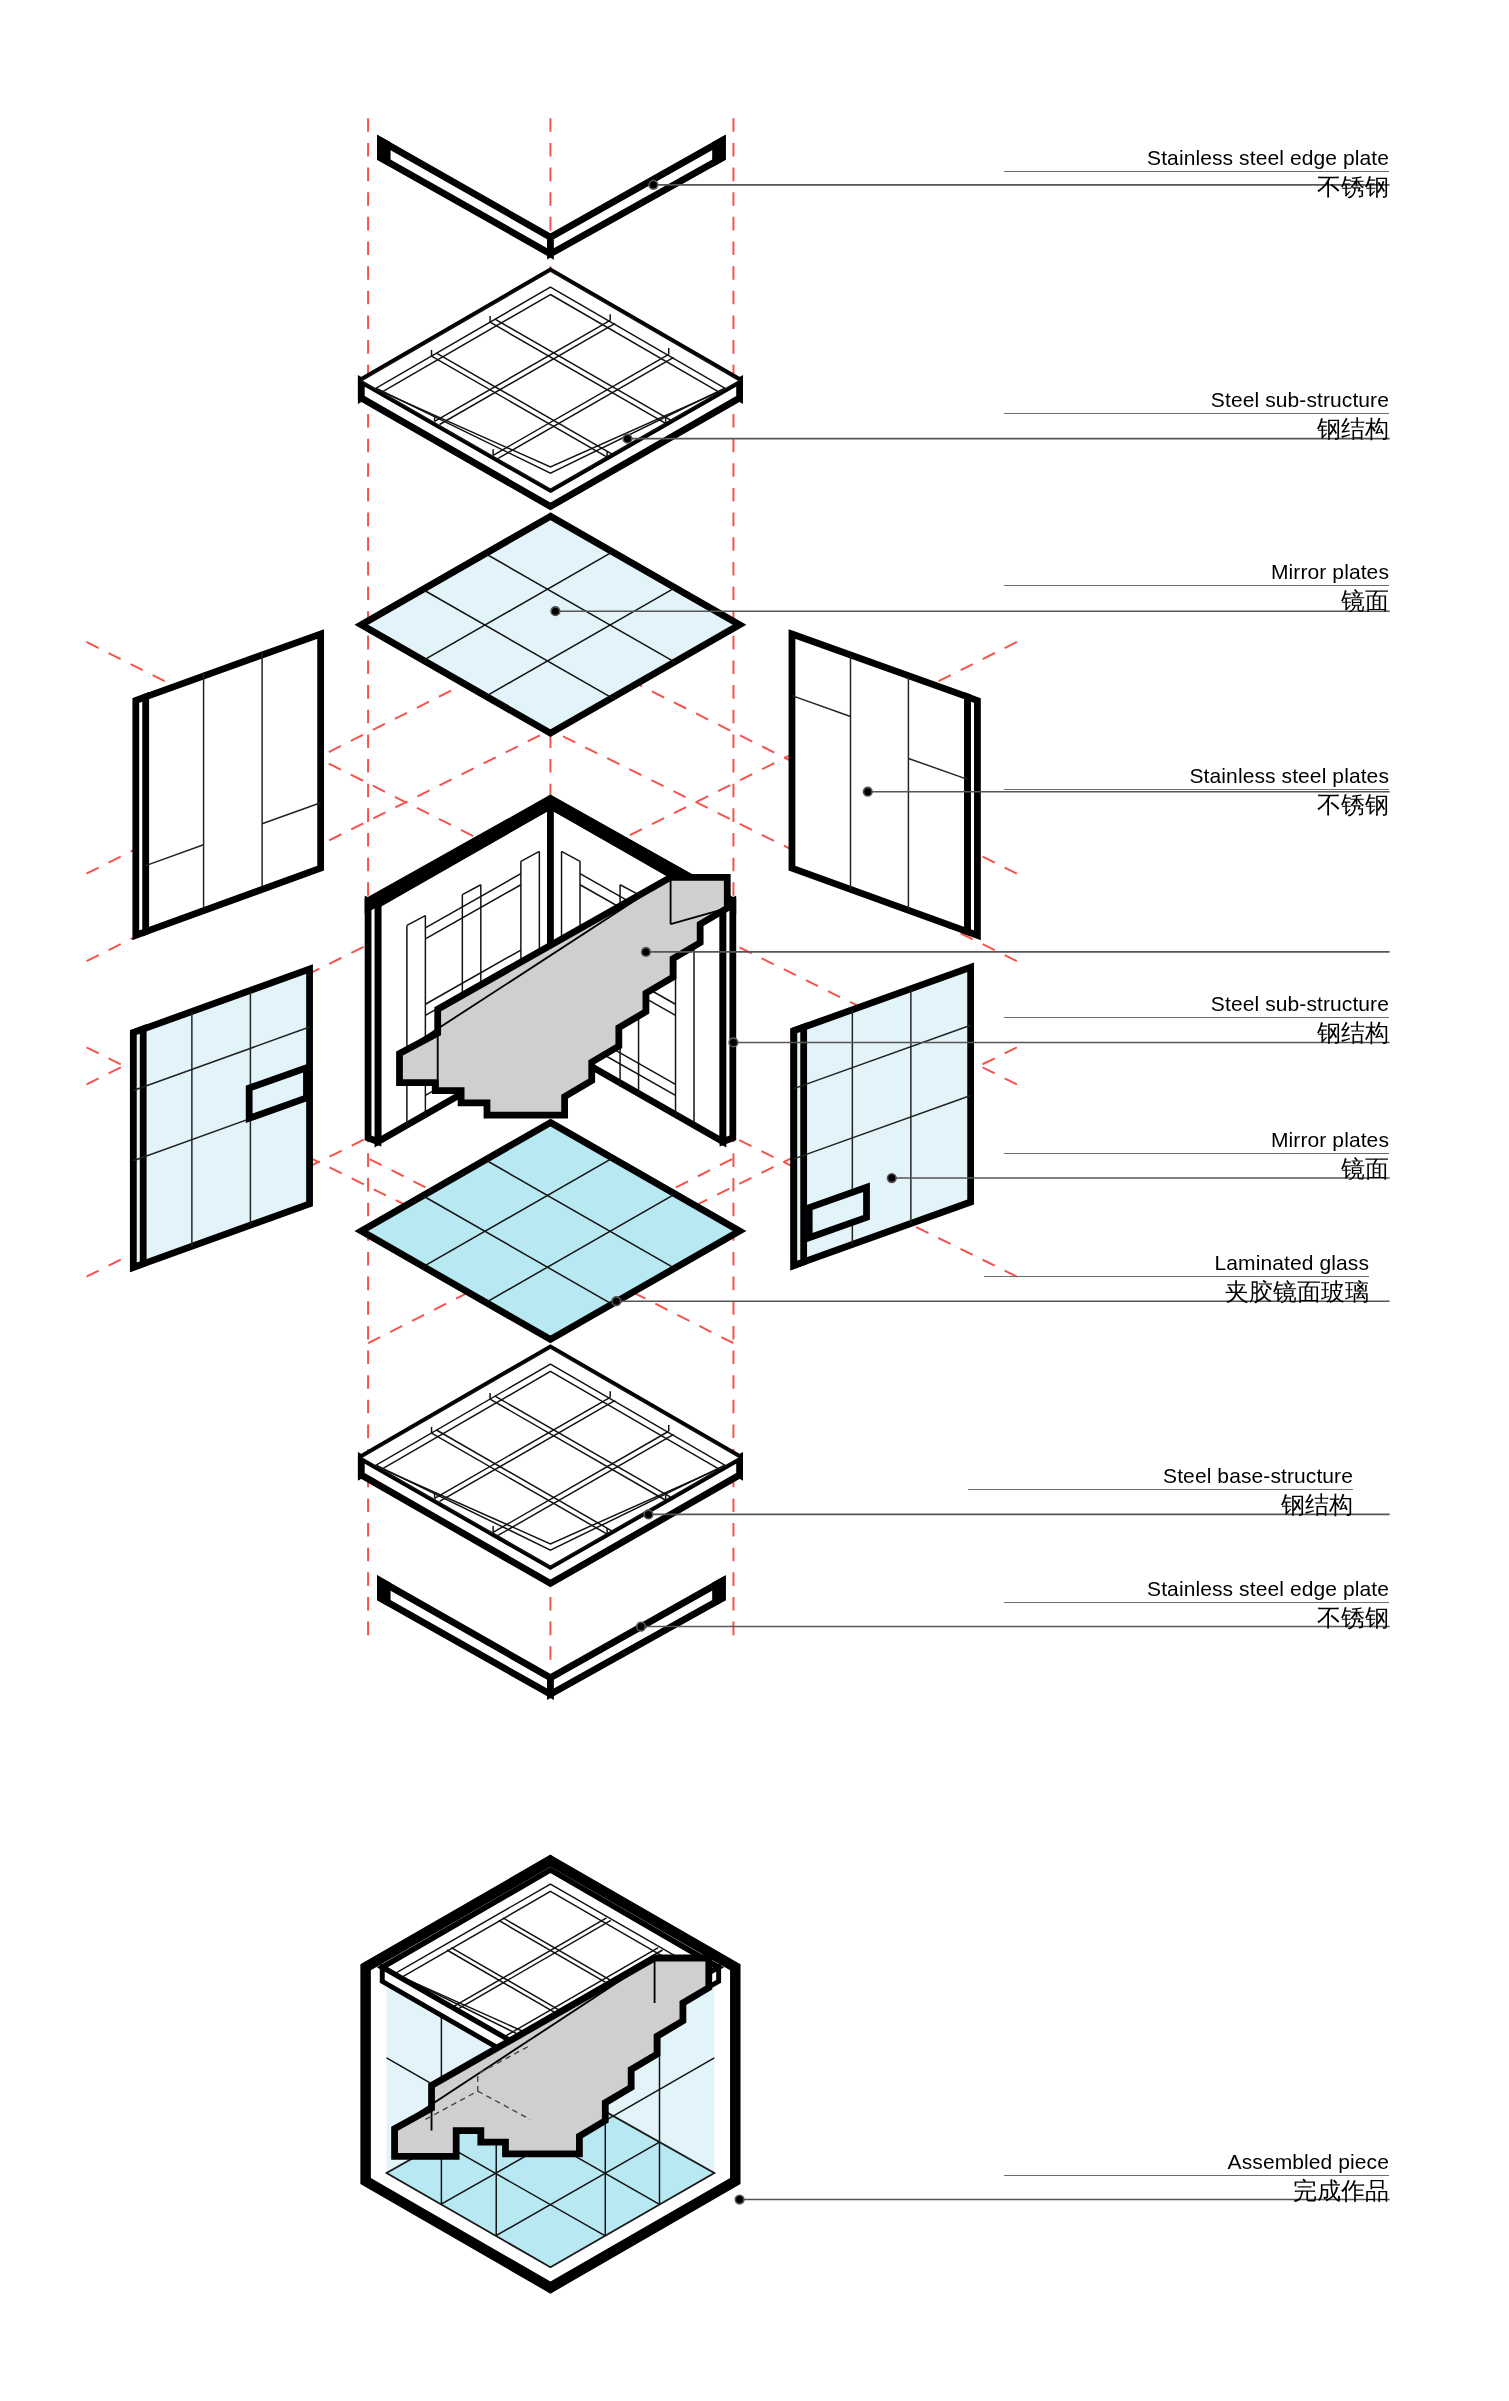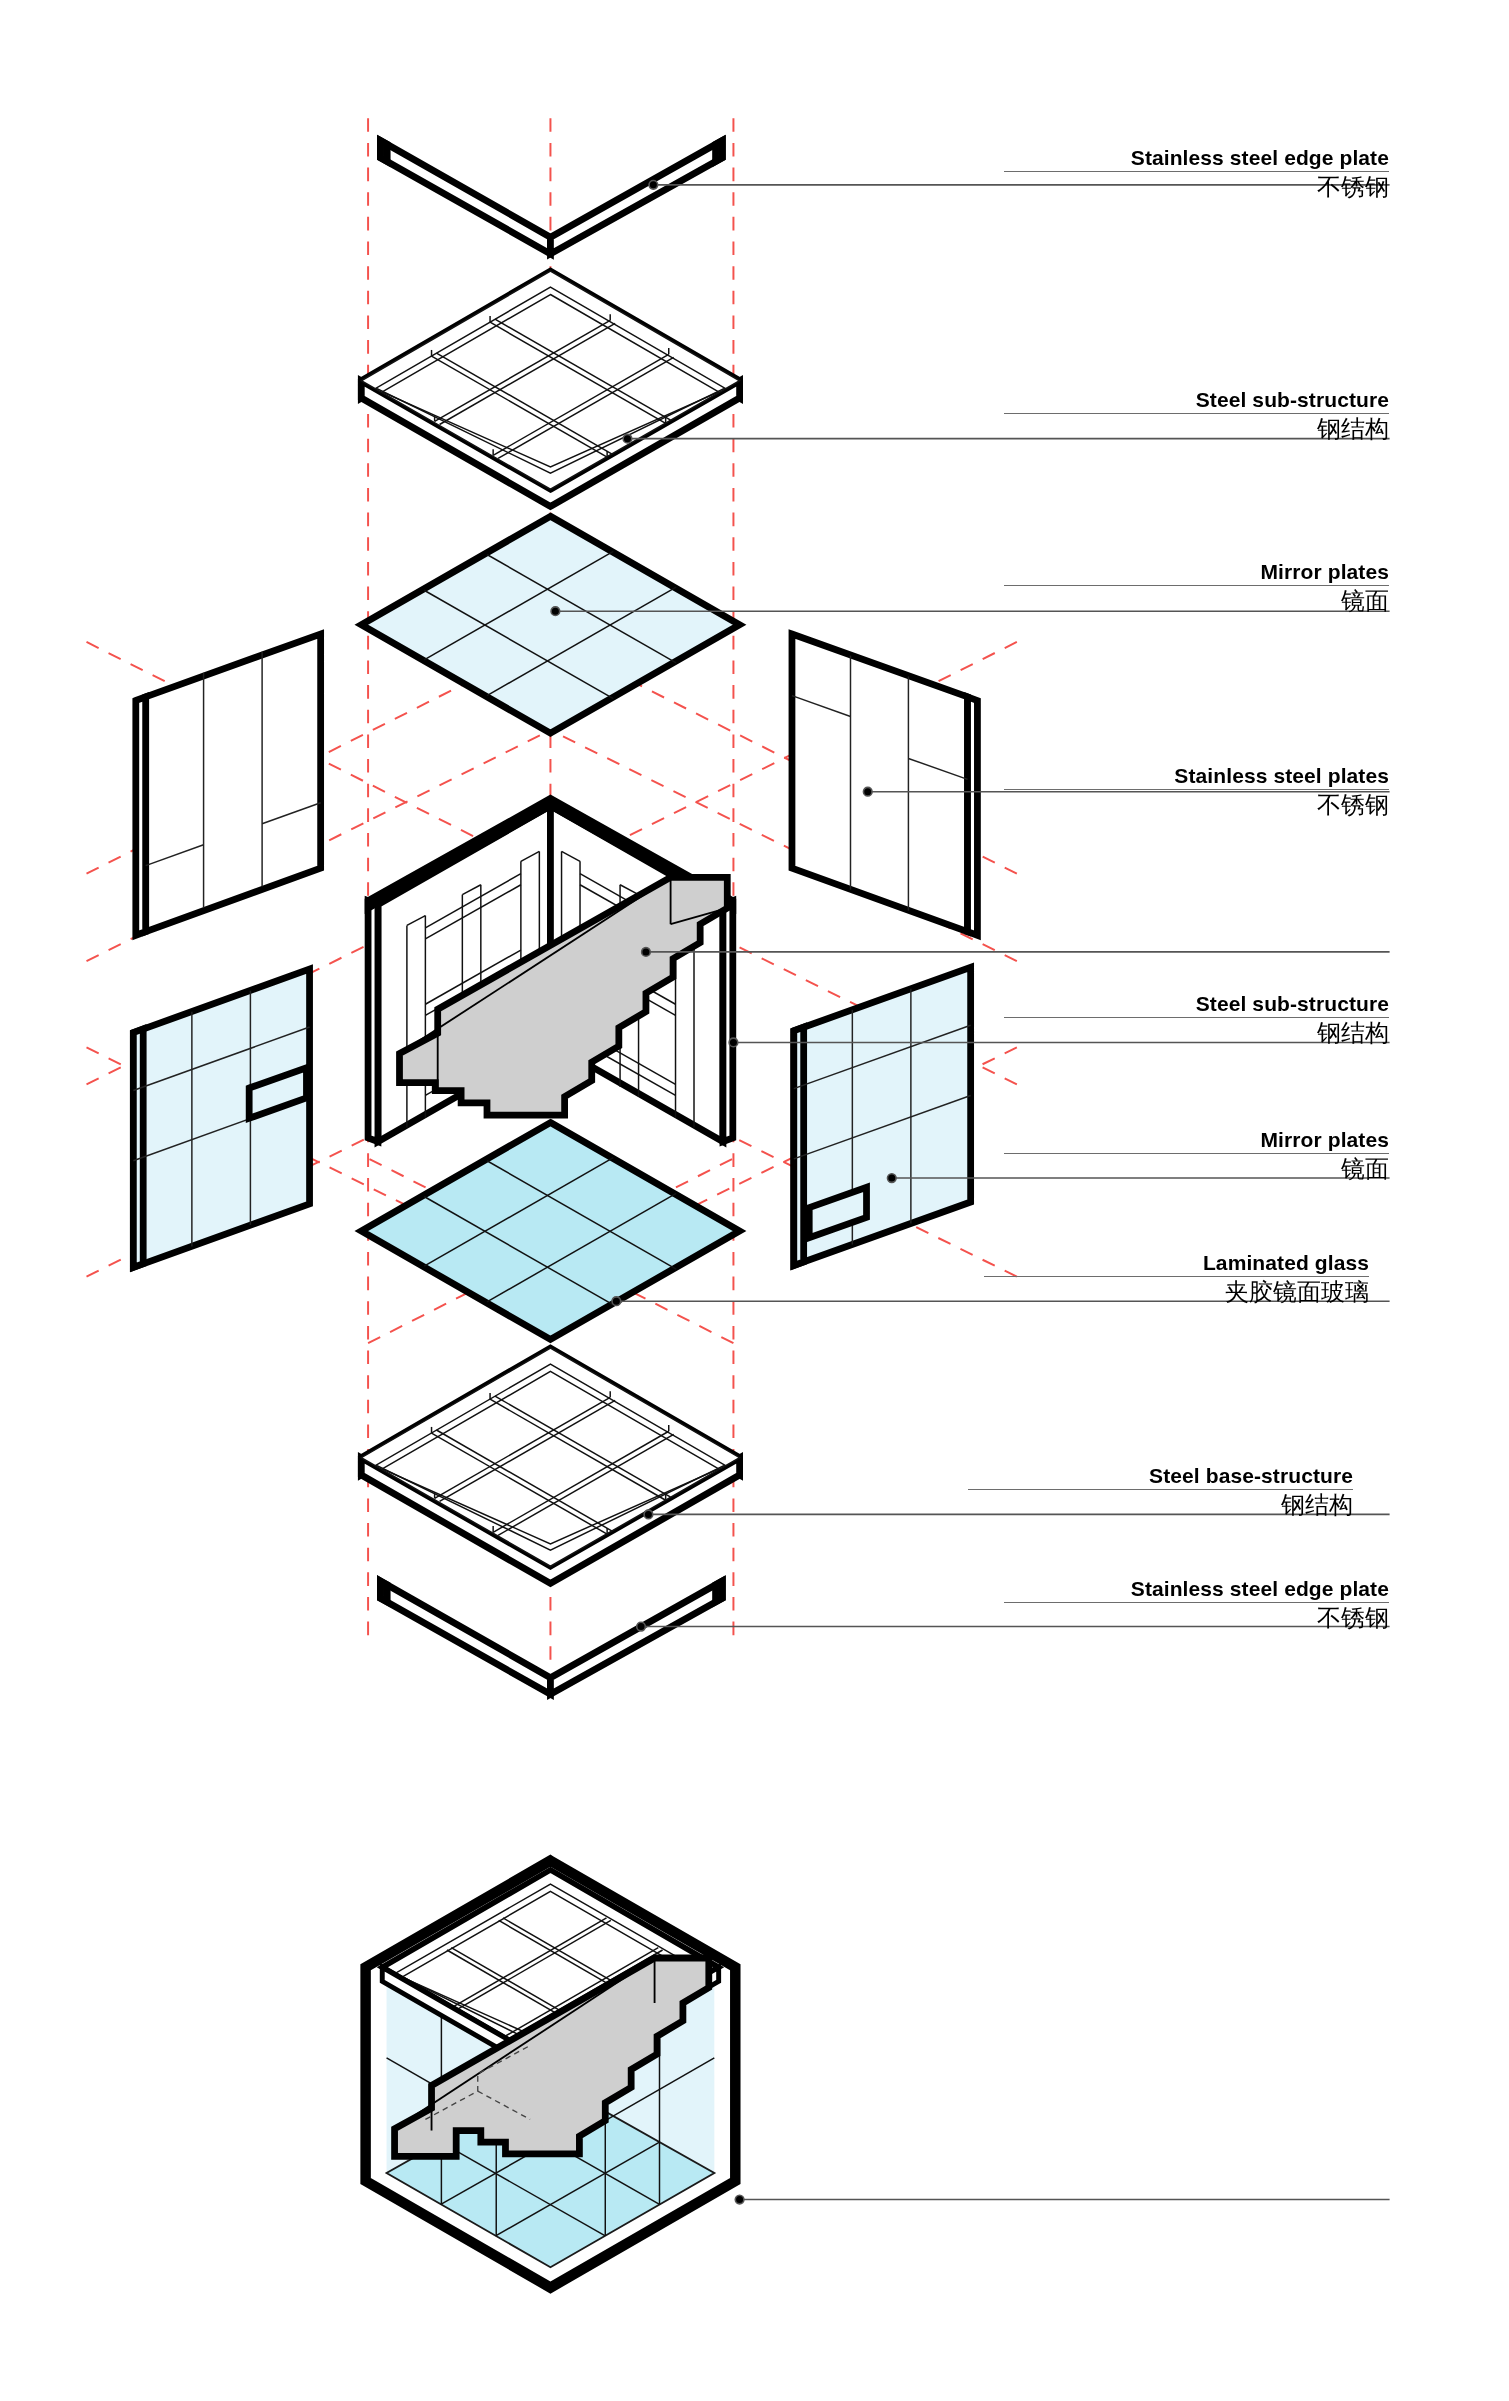--- a/index.html
+++ b/index.html
@@ -17,21 +17,20 @@
     text-align:right;
     color:#000;
     line-height:1.04;
   }
   .label .en{
     font-size:21px;
     letter-spacing:0.1px;
     white-space:nowrap;
     display:block;
     padding-bottom:1.8px;
-    font-weight:bold;
   }
   .label .rule{
     height:0;border-top:1.2px solid #6d6d6d;width:100%;
   }
   .label .cn{
     font-size:24px;
     white-space:nowrap;
     display:block;
     padding-top:3.1px;
     font-family:"DejaVu Sans","Liberation Sans",sans-serif;
@@ -484,15 +483,20 @@
     <div class="rule"></div>
     <span class="cn">钢结构</span>
   </div>
 
   <div class="label" style="left:1004px;top:1578px;width:385px;">
     <span class="en">Stainless steel edge plate</span>
     <div class="rule"></div>
     <span class="cn">不锈钢</span>
   </div>
 
+  <div class="label" style="left:1004px;top:2151px;width:385px;">
+    <span class="en">Assembled piece</span>
+    <div class="rule"></div>
+    <span class="cn">完成作品</span>
+  </div>
 
 </div>
 
 
 </body></html>

